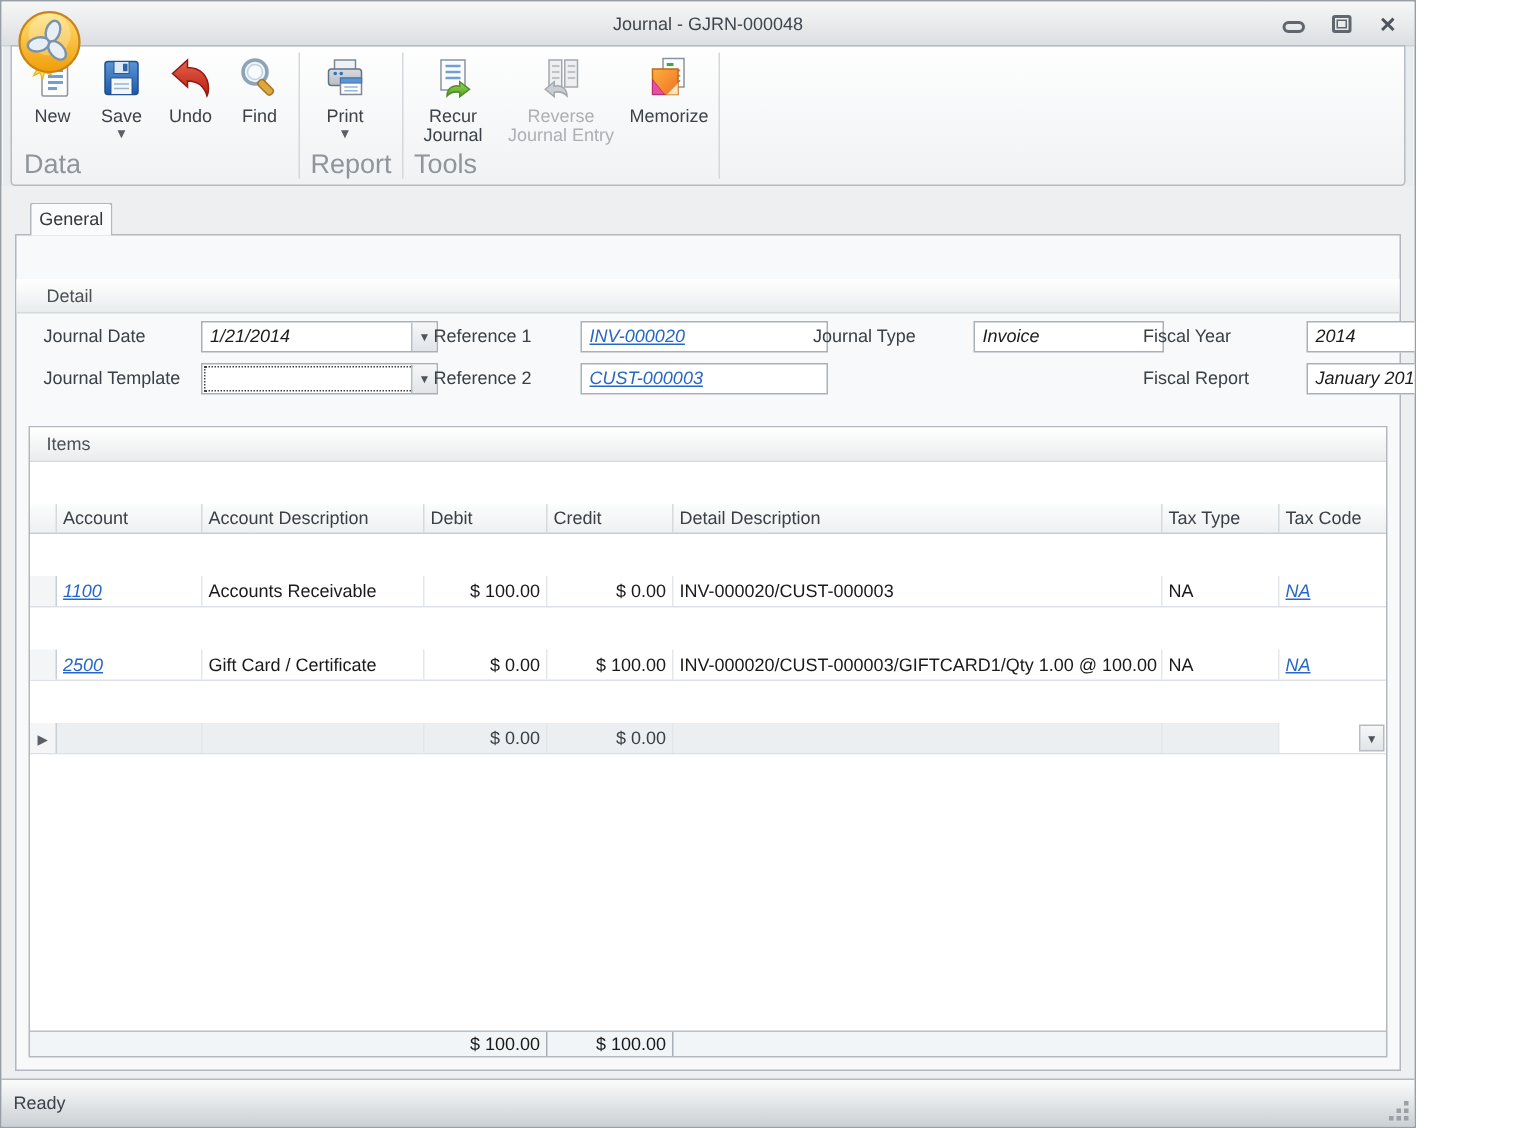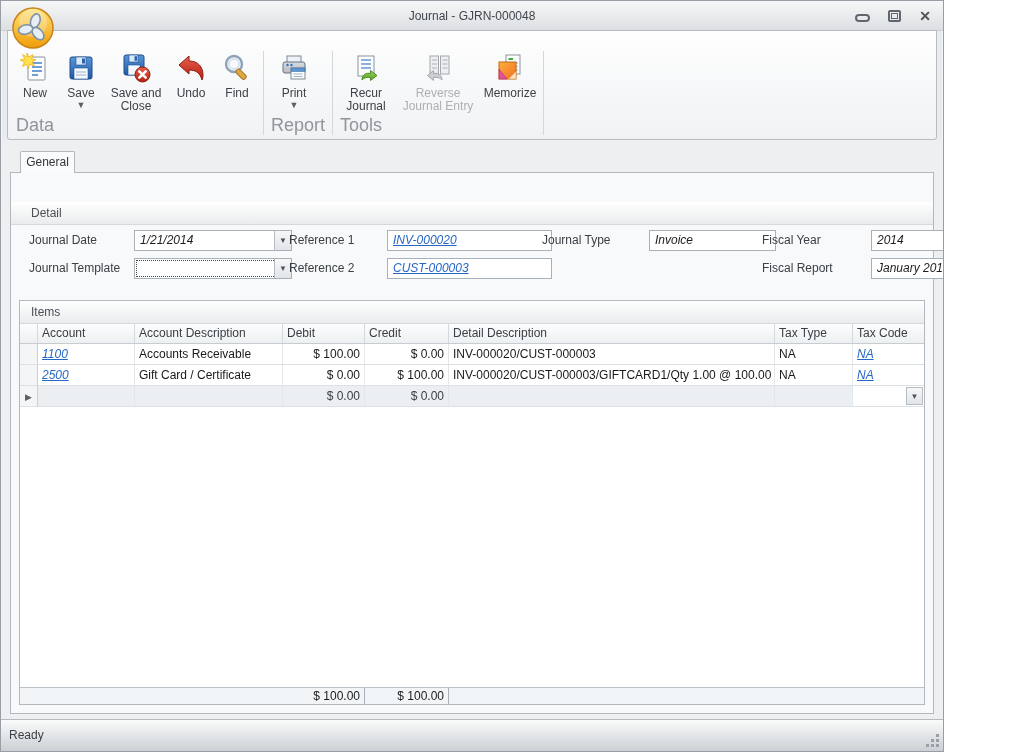--- a/index.html
+++ b/index.html
@@ -27,21 +27,21 @@
   
   .tabrow { height:24px; flex:0 0 24px; background:linear-gradient(#e6e9eb,#dcdfe2); position:relative; }
   .home-tab { position:absolute; left:62px; bottom:0; width:52px; height:22px;
               background:linear-gradient(#fefefe,#f4f6f8); border:1px solid #b6bcc2; border-bottom:none;
               border-radius:3px 3px 0 0; text-align:center; line-height:20px; color:#33383d; z-index:3; }
   .ribbon-chevron { position:absolute; right:20px; bottom:5px; width:14px; height:10px; }
 
   
   .ribbon { flex:0 0 87px; margin:0 6px; background:linear-gradient(#fefefe,#f0f2f4);
             border:1px solid #b6bcc2; border-radius:0 0 3px 3px; display:flex; align-items:stretch;
-            padding:16px 2px 0 2px; position:relative; margin-top:-1px; z-index:2; }
+            padding:0 2px 0 2px; position:relative; margin-top:-1px; z-index:2; }
   .rgroup { display:flex; flex-direction:column; }
   .rgroup-buttons { display:flex; flex:1; align-items:flex-start; padding:2px 2px 0 2px; }
   .rgroup-label { color:#8f959b; padding:1px 6px 3px; font-size:18px; }
   .rgroup-sep { width:1px; background:#d4d8dc; margin:4px 1px; }
 
   .rbtn { display:flex; flex-direction:column; align-items:center; padding:3px 3px 1px; border-radius:2px; }
   .rbtn .ricon { width:32px; height:32px; flex:0 0 32px; }
   .rbtn .rlbl { text-align:center; line-height:13px; margin-top:3px; color:#3c4248; max-width:74px; }
   .rbtn .rcaret { font-size:9px; line-height:8px; color:#5a6066; margin-top:1px; }
   .rbtn.disabled .rlbl { color:#abb0b5; }
@@ -74,21 +74,21 @@
   .focus-dotted { outline:1px dotted #444; outline-offset:-3px; }
 
   .r1 { top:5px; } .r2 { top:33px; }
   .lx1{left:18px;} .lx2{left:278px;} .lx3{left:531px;} .lx4{left:751px;}
   .fx1{left:103px; width:158px;} .fx2{left:356px; width:165px;}
   .fx3{left:618px; width:127px;} .fx4{left:840px; width:153px;}
 
   
   .items-box { flex:1; margin:9px 8px 8px 8px; border:1px solid #b2b8be; background:#fff;
                display:flex; flex-direction:column; min-height:0; }
-  .gridcols { display:grid; grid-template-columns:18px 97px 148px 82px 84px 326px 78px 1fr; }
+  .gridcols { display:grid; grid-template-columns:18px 97px 148px 82px 84px 326px 78px 1fr;margin-top:28px; }
   .grid-header { height:20px; flex:0 0 20px; background:linear-gradient(#fcfdfd,#edf0f2);
                  border-bottom:1px solid #c6ccd2; color:#3a4046; }
   .hcell { border-right:1px solid #d5dade; padding:0 4px; line-height:19px; white-space:nowrap; overflow:hidden; }
   .hcell:last-child { border-right:none; }
 
   .grid-row { height:21px; flex:0 0 21px; border-bottom:1px solid #dde1e5; background:#fff; }
   .cell { border-right:1px solid #e4e7ea; padding:0 4px; line-height:20px; white-space:nowrap; overflow:hidden; color:#1a1a1a; }
   .cell:last-child { border-right:none; }
   .cell.num { text-align:right; }
   .cell.sel { background:#f3f5f6; border-right:1px solid #c9cfd4; padding:0; text-align:center; }
@@ -196,33 +196,20 @@
               <rect x="11" y="5" width="10" height="8" fill="#dce9f7" stroke="#1d4f8c" stroke-width="0.6"></rect>
               <rect x="17" y="6.5" width="3" height="5" fill="#2d64ab"></rect>
               <rect x="9" y="16" width="14" height="11" fill="#f4f8fc" stroke="#1d4f8c" stroke-width="0.6"></rect>
               <line x1="11" y1="20" x2="21" y2="20" stroke="#9bb3cc"></line>
                 <line x1="11" y1="23" x2="21" y2="23" stroke="#9bb3cc"></line>
             </svg>
           </span>
           <span class="rlbl">Save</span>
           <span class="rcaret">▼</span>
         </div>
-        <div class="rbtn w62">
-          <span class="ricon">
-            <svg viewBox="0 0 32 32" width="32" height="32">
-              <rect x="4" y="3" width="20" height="20" rx="2" fill="url(#gBlue)" stroke="#1d4f8c"></rect>
-              <rect x="9" y="3" width="9" height="7" fill="#dce9f7" stroke="#1d4f8c" stroke-width="0.6"></rect>
-              <rect x="14.5" y="4.2" width="2.6" height="4.6" fill="#2d64ab"></rect>
-              <rect x="8" y="13" width="12" height="10" fill="#f4f8fc" stroke="#1d4f8c" stroke-width="0.6"></rect>
-              <circle cx="22.5" cy="22.5" r="7.5" fill="url(#gRed)" stroke="#8e1b12"></circle>
-              <path d="M19.3 19.3 L25.7 25.7 M25.7 19.3 L19.3 25.7" stroke="#fff" stroke-width="2.6" stroke-linecap="round"></path>
-            </svg>
-          </span>
-          <span class="rlbl">Save and Close</span>
-        </div>
         <div class="rbtn w44">
           <span class="ricon">
             <svg viewBox="0 0 32 32" width="32" height="32">
               <path d="M4 13 L14 4 L14 9 C23 9 28 15 28 23 C28 25.5 27.5 27 27 28 C25 21 21 18 14 18 L14 22 Z" fill="url(#gRed)" stroke="#8e1b12" stroke-width="1"></path>
             </svg>
           </span>
           <span class="rlbl">Undo</span>
         </div>
         <div class="rbtn w44">
           <span class="ricon">

